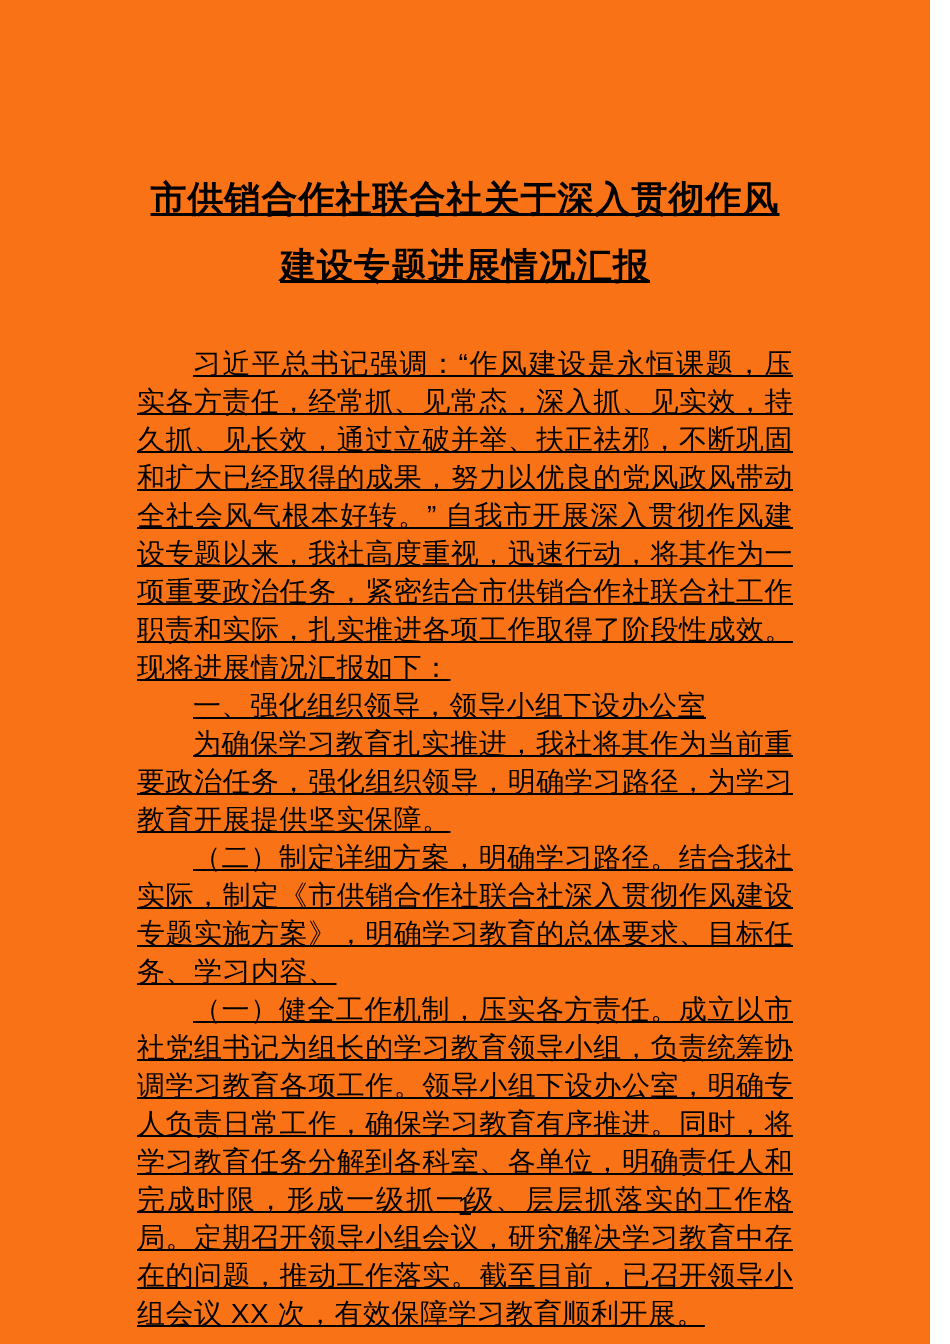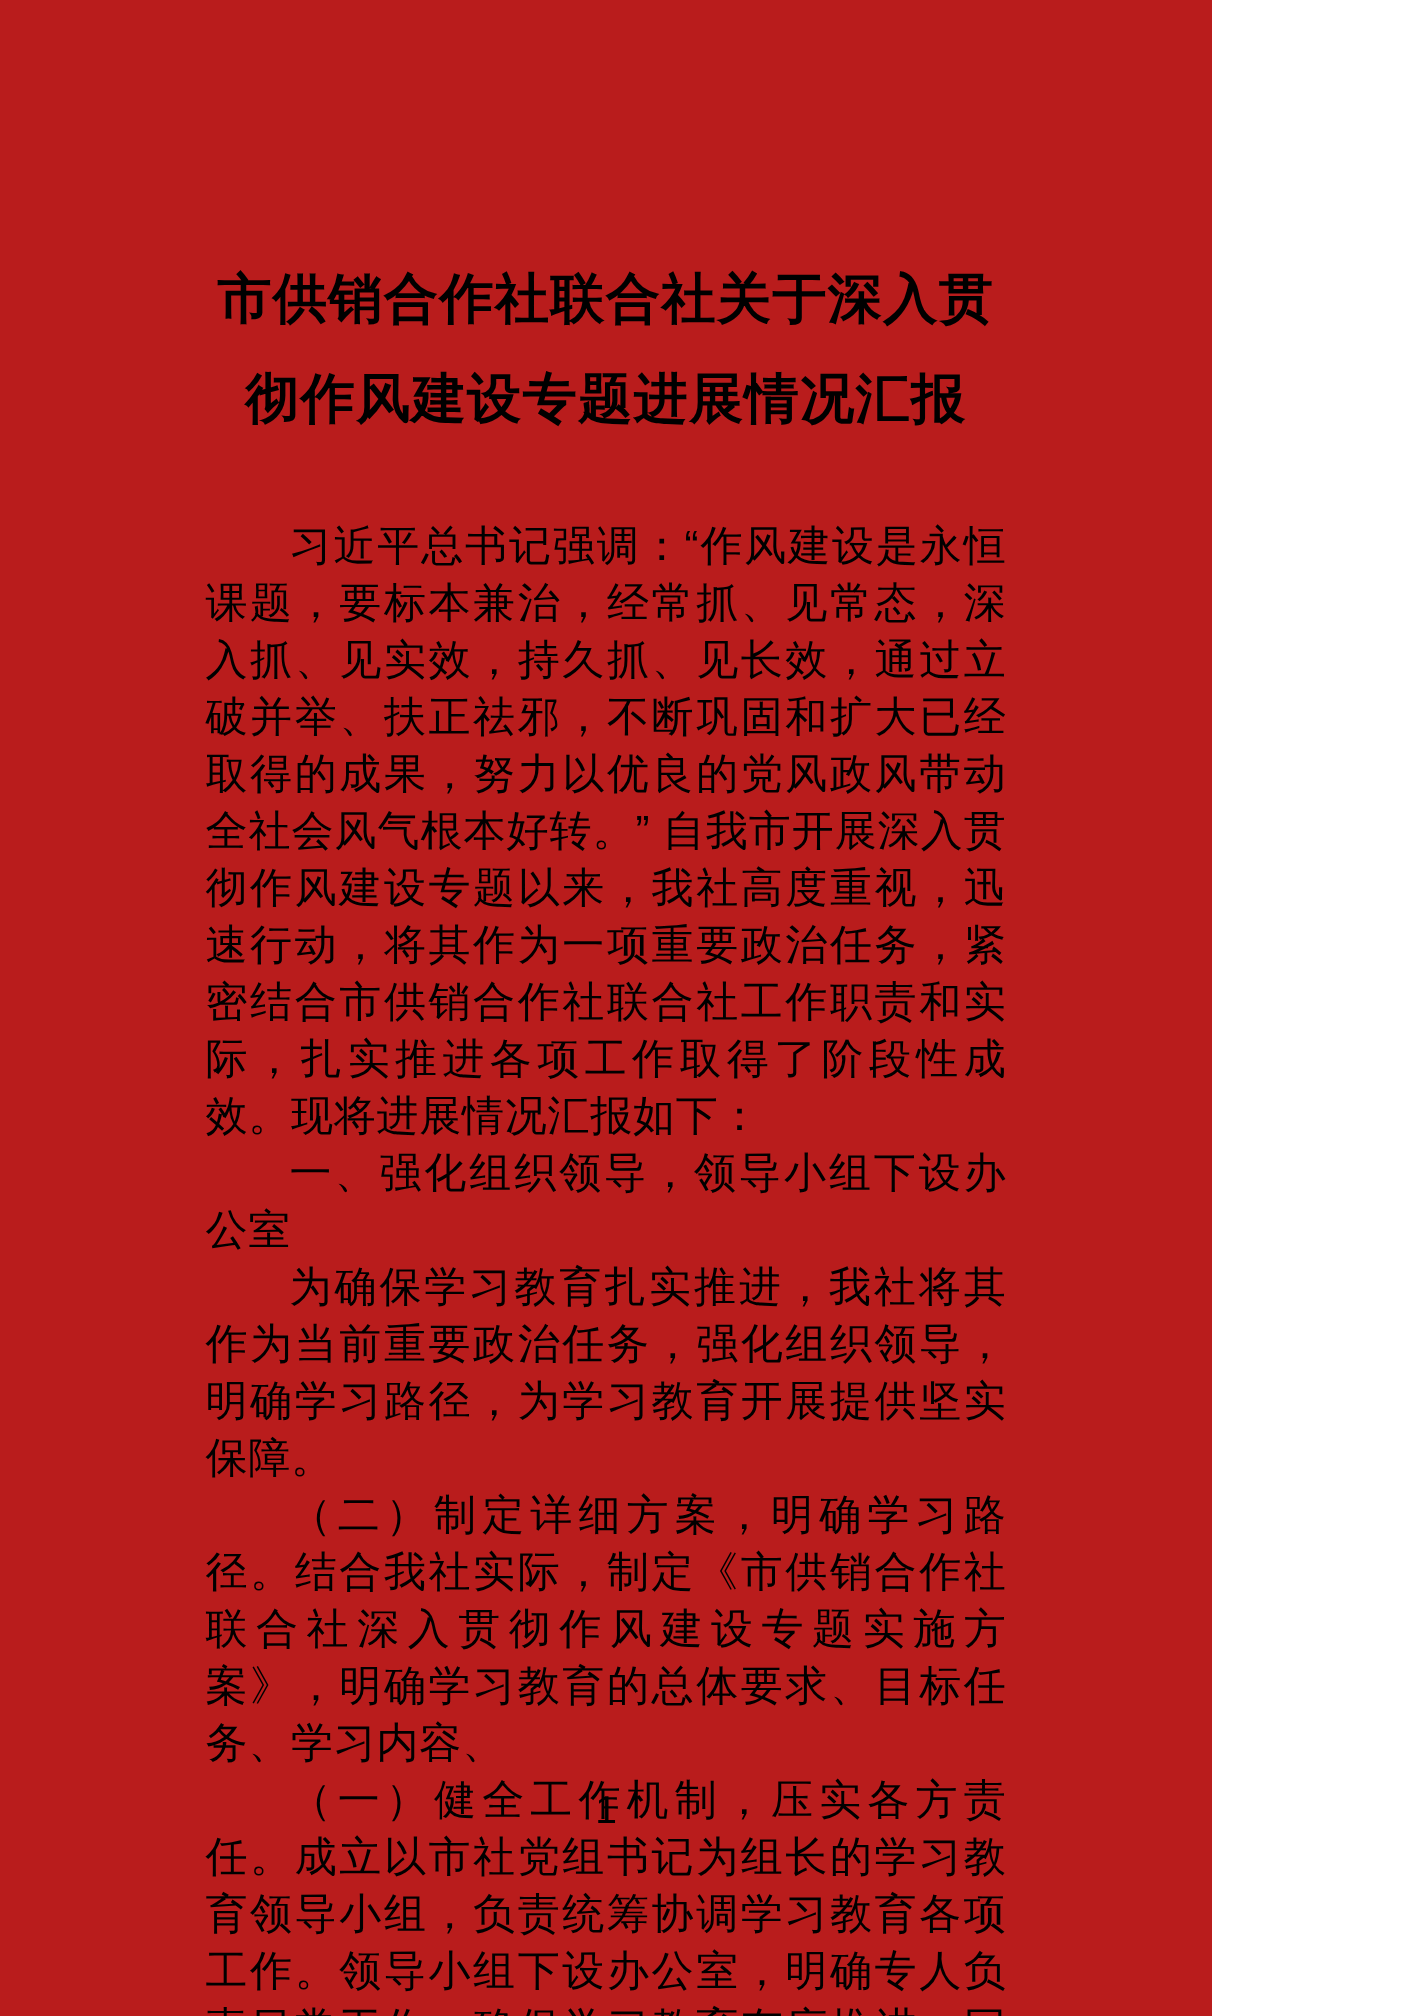--- a/index.html
+++ b/index.html
@@ -9,25 +9,26 @@
     }
     body {
       width: 950px;
       height: 1344px;
       font-family: "Liberation Sans", "DejaVu Sans", sans-serif;
       color: #000000;
       overflow: hidden;
     }
     .page {
       position: relative;
-      width: 808px;
+      width: 930px;
       height: 1344px;
       box-sizing: border-box;
       padding: 165px 137px 0 137px;
-      background: #b91c1c;
+      background: #f97316;
+      text-decoration: underline;
     }
     .doc-title {
       margin: 0 0 46px 0;
       font-size: 36px;
       font-weight: 700;
       line-height: 67px;
       text-align: center;
       letter-spacing: 1px;
       color: #000000;
     }
@@ -54,21 +55,21 @@
     }
   </style>
 </head>
 <body>
 
 <div class="page">
 
   <h1 class="doc-title">市供销合作社联合社关于深入贯彻作风建设专题进展情况汇报</h1>
 
   <div class="doc-body">
-    <p class="para">习近平总书记强调：“作风建设是永恒课题，要标本兼治，经常抓、见常态，深入抓、见实效，持久抓、见长效，通过立破并举、扶正祛邪，不断巩固和扩大已经取得的成果，努力以优良的党风政风带动全社会风气根本好转。” 自我市开展深入贯彻作风建设专题以来，我社高度重视，迅速行动，将其作为一项重要政治任务，紧密结合市供销合作社联合社工作职责和实际，扎实推进各项工作取得了阶段性成效。现将进展情况汇报如下：</p>
+    <p class="para">习近平总书记强调：“作风建设是永恒课题，压实各方责任，经常抓、见常态，深入抓、见实效，持久抓、见长效，通过立破并举、扶正祛邪，不断巩固和扩大已经取得的成果，努力以优良的党风政风带动全社会风气根本好转。” 自我市开展深入贯彻作风建设专题以来，我社高度重视，迅速行动，将其作为一项重要政治任务，紧密结合市供销合作社联合社工作职责和实际，扎实推进各项工作取得了阶段性成效。现将进展情况汇报如下：</p>
     <p class="para">一、强化组织领导，领导小组下设办公室</p>
     <p class="para">为确保学习教育扎实推进，我社将其作为当前重要政治任务，强化组织领导，明确学习路径，为学习教育开展提供坚实保障。</p>
     <p class="para">（二）制定详细方案，明确学习路径。结合我社实际，制定《市供销合作社联合社深入贯彻作风建设专题实施方案》，明确学习教育的总体要求、目标任务、学习内容、</p>
     <p class="para">（一）健全工作机制，压实各方责任。成立以市社党组书记为组长的学习教育领导小组，负责统筹协调学习教育各项工作。领导小组下设办公室，明确专人负责日常工作，确保学习教育有序推进。同时，将学习教育任务分解到各科室、各单位，明确责任人和完成时限，形成一级抓一级、层层抓落实的工作格局。定期召开领导小组会议，研究解决学习教育中存在的问题，推动工作落实。截至目前，已召开领导小组会议 XX 次，有效保障学习教育顺利开展。</p>
   </div>
 
   <div class="page-number">1</div>
 
 </div>
 

